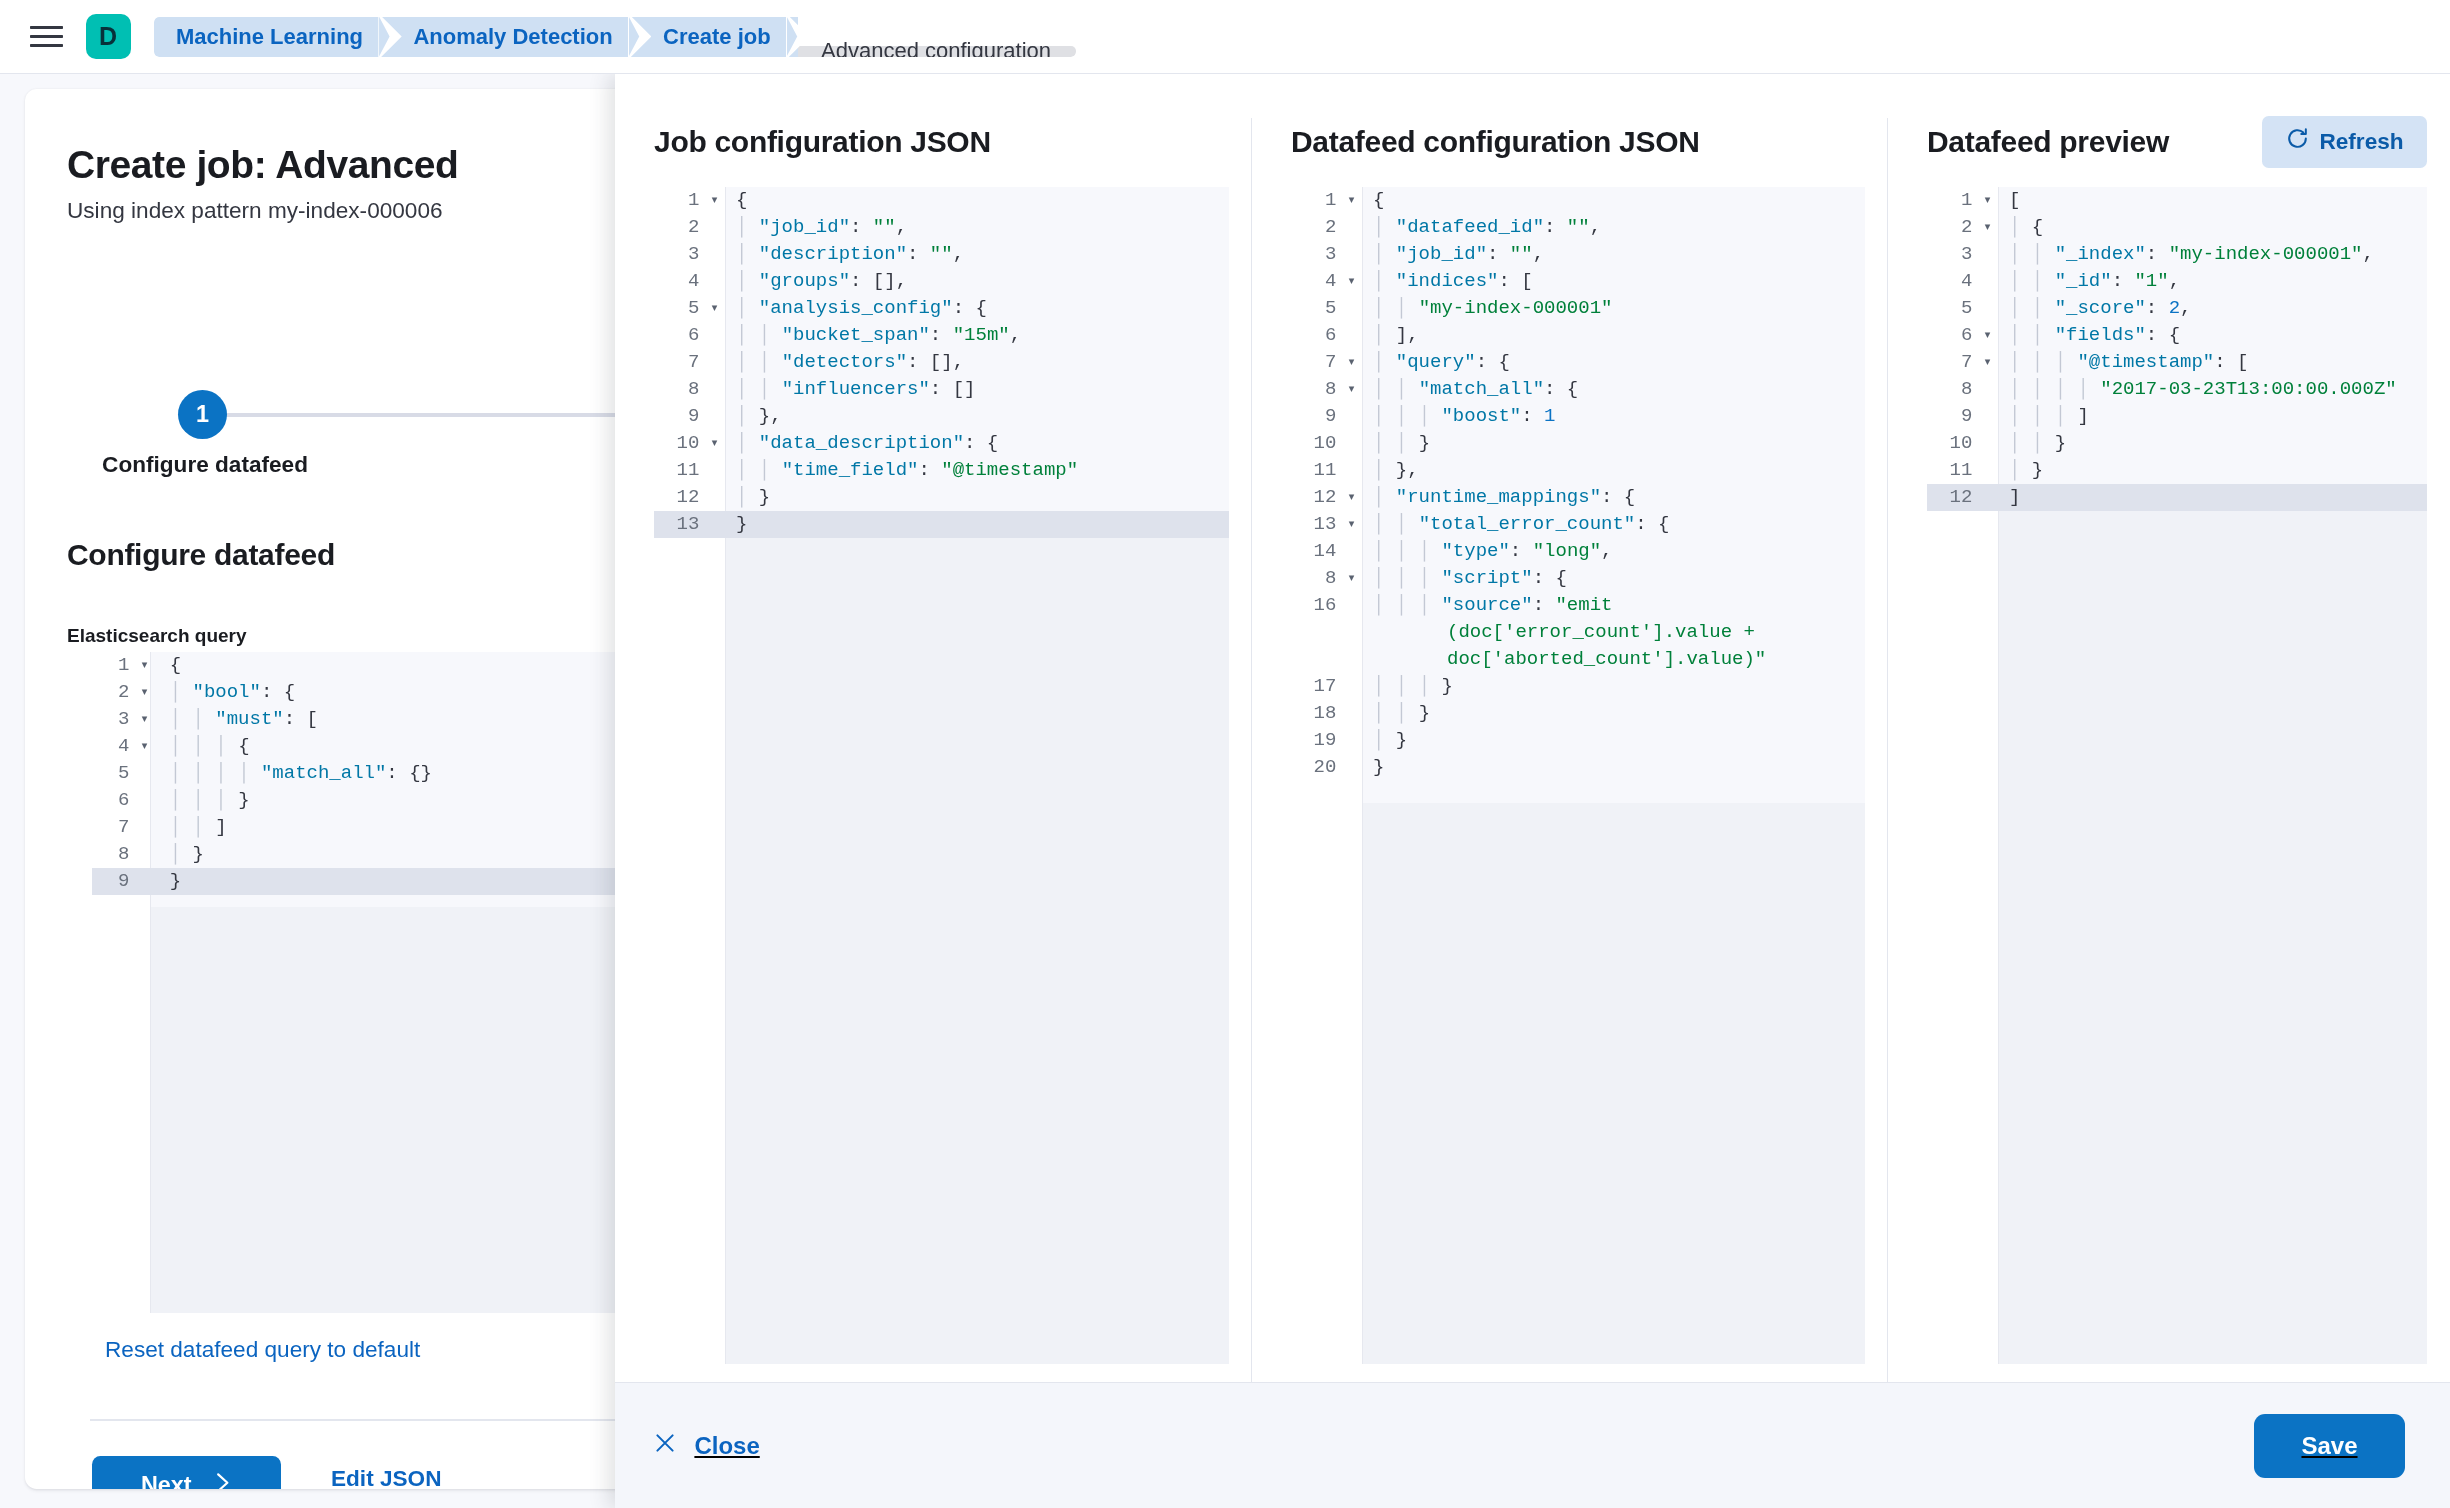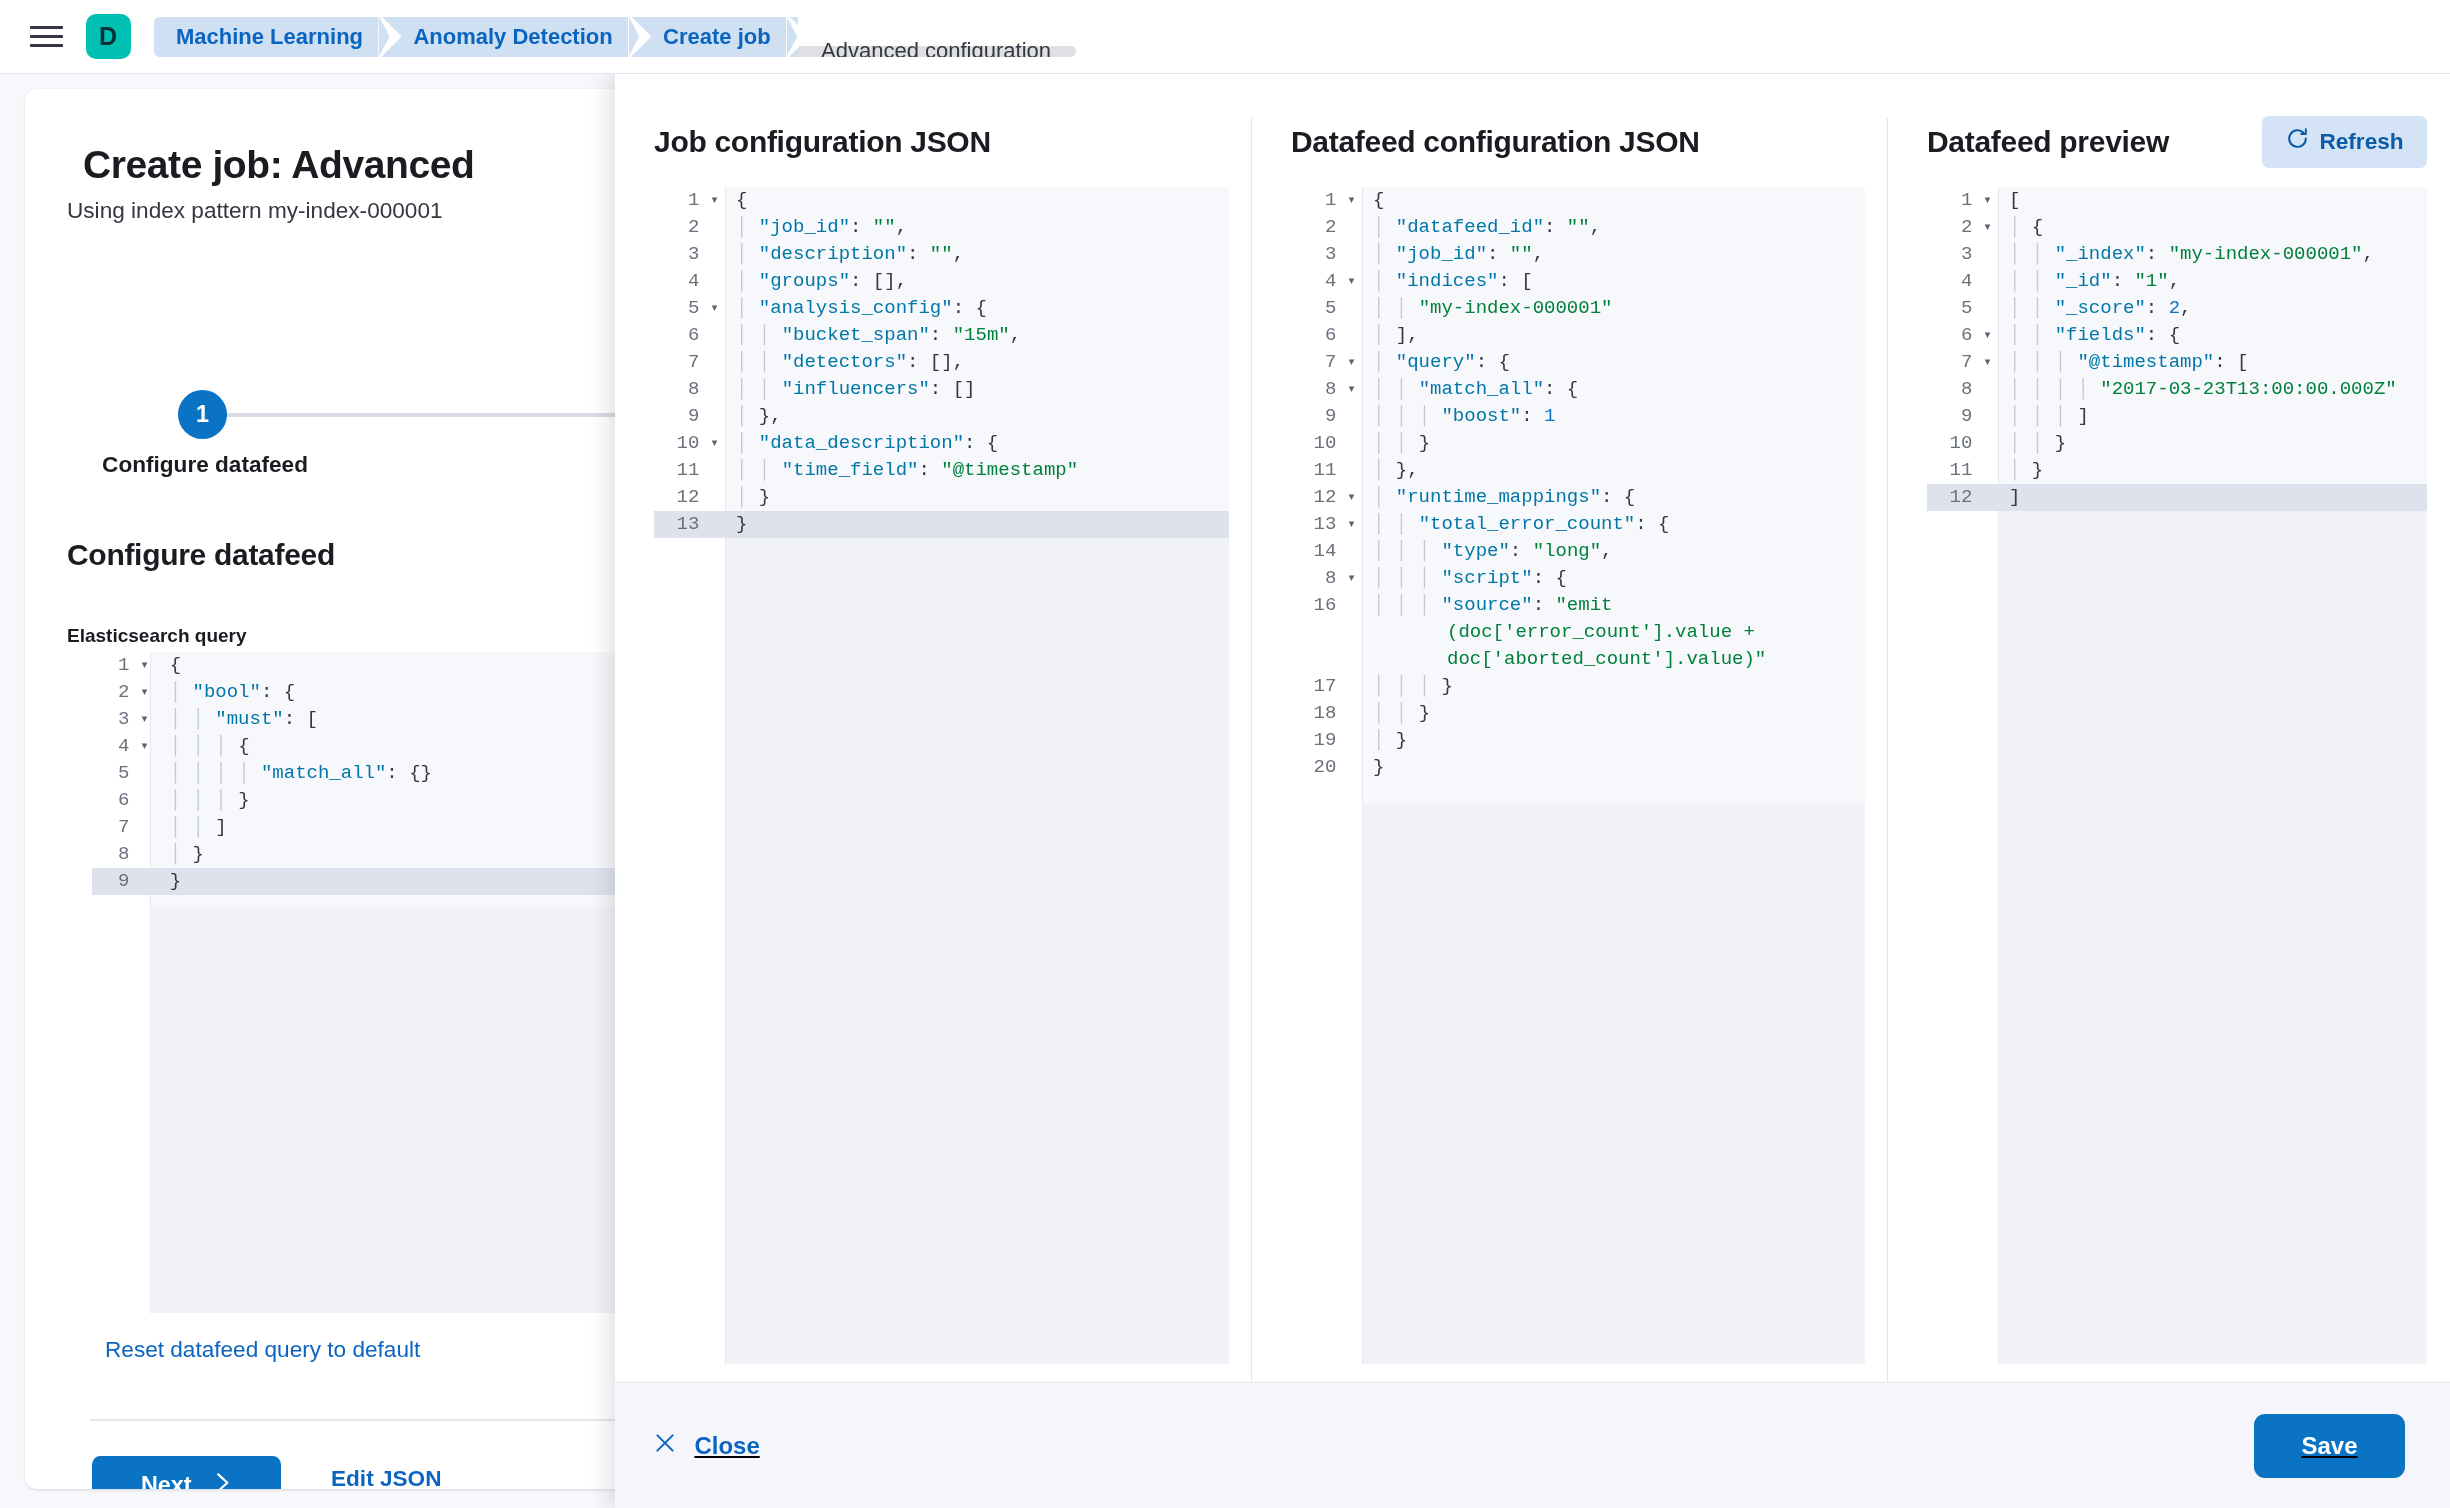--- a/index.html
+++ b/index.html
@@ -67,21 +67,21 @@
   
   .page-card {
     position: absolute; left: 25px; top: 89px;
     width: 1231px; height: 1400px;
     background: #ffffff;
     border-radius: 11.7px;
     box-shadow: 0 1.7px 3.3px rgba(52,55,65,0.08), 0 0.8px 1.7px rgba(52,55,65,0.06);
     overflow: hidden;
   }
   .page-title {
-    position: absolute; left: 58px; top: 54px;
+    position: absolute; left: 42px; top: 54px;
     font-size: 39px; font-weight: 700; color: #1a1c21; letter-spacing: -0.4px;
   }
   .page-sub {
     position: absolute; left: 42px; top: 109px;
     font-size: 22.6px; color: #343741;
   }
 
   
   .steps { position: absolute; left: 42px; top: 301px; width: 1164px; height: 50px; }
   .step-line {
@@ -269,21 +269,21 @@
         <span class="notch"></span>
       </div>
       <div class="crumb last">
         <span>Advanced configuration</span>
       </div>
     </div>
 </div>
 
 <div class="page-card">
   <div class="page-title">Create job: Advanced</div>
-  <div class="page-sub">Using index pattern my-index-000001</div>
+  <div class="page-sub">Using index pattern my-index-000006</div>
 
   <div class="steps">
     <div class="step-line"></div>
     <div class="step-circle">1</div>
     <div class="step-label">Configure datafeed</div>
   </div>
 
   <div class="section-title">Configure datafeed</div>
   <div class="field-label">Elasticsearch query</div>
 

